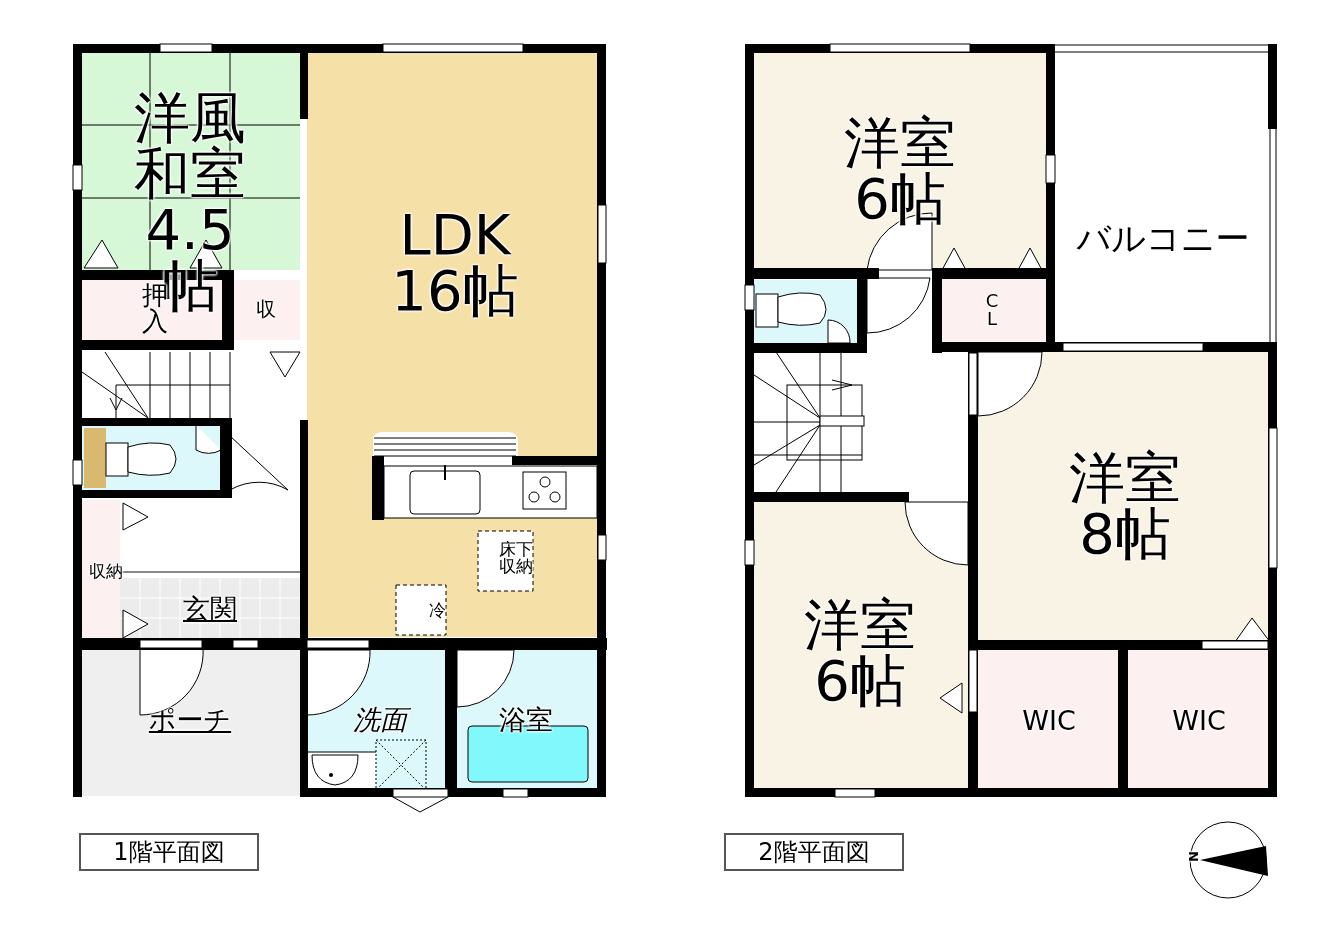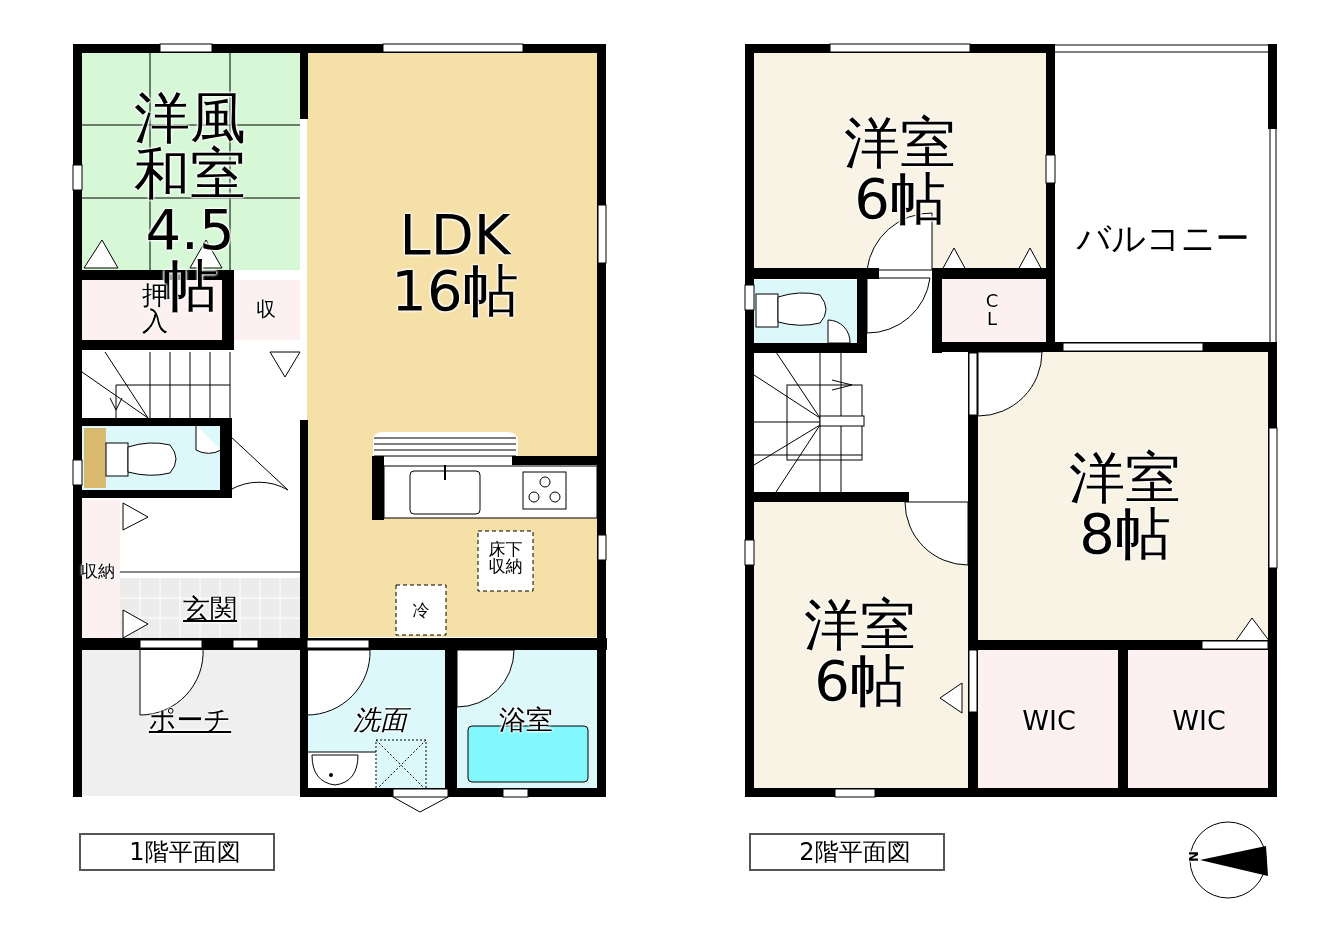--- a/index.html
+++ b/index.html
@@ -3,22 +3,22 @@
 <meta charset="utf-8">
 <style>
   html, body { margin:0; padding:0; background:#ffffff; }
   body { width:1341px; height:945px; position:relative; overflow:hidden; font-family:"DejaVu Sans", sans-serif; }
   svg.plan { position:absolute; left:0; top:0; width:1341px; height:945px; }
   .lbl { position:absolute; color:#000; text-align:center; line-height:1.0; white-space:pre-line;
          text-shadow: 0 0 3px #fff, 0 0 3px #fff, 0 0 3px #fff, 0 0 2px #fff; }
   .big { font-size:56px; }
   .mid { font-size:27px; }
   .sm  { font-size:20px; }
-  .xs  { font-size:17px; }
-  .caption { position:absolute; border:2px solid #555; background:#fff; font-size:24px; text-align:center; line-height:34px; height:34px;padding-left:16px; }
+  .xs  { font-size:17px;text-align:right; }
+  .caption { position:absolute; border:2px solid #555; background:#fff; font-size:24px; text-align:center; line-height:34px; height:34px; }
 </style>
 </head>
 <body>
 
 <svg class="plan" viewBox="0 0 1341 945">
 
   <g>
     <rect x="82" y="52" width="218" height="218" fill="#d6f8d6"></rect>
     <rect x="82" y="280" width="140" height="60" fill="#fdf0f0"></rect>
     <rect x="234" y="280" width="66" height="60" fill="#fdf0f0"></rect>
@@ -261,14 +261,14 @@
 6帖</div>
 <div class="lbl" style="left:1058px;top:182px;width:210px;font-size:34px;margin-top:39px;">バルコニー</div>
 <div class="lbl sm" style="left:962px;top:292px;width:60px;font-size:18px;">C
 L</div>
 <div class="lbl big" style="left:1045px;top:450px;width:160px;">洋室
 8帖</div>
 <div class="lbl big" style="left:780px;top:597px;width:160px;">洋室
 6帖</div>
 <div class="lbl mid" style="left:990px;top:707px;width:118px;">WIC</div>
 <div class="lbl mid" style="left:1140px;top:707px;width:118px;">WIC</div>
-<div class="caption" style="left:749px;top:833px;width:176px;">2階平面図</div>
+<div class="caption" style="left:724px;top:833px;width:176px;">2階平面図</div>
 <div class="lbl" style="left:1186px;top:850px;width:14px;font-size:13px;font-weight:bold;transform:rotate(90deg);">N</div>
 
 </body></html>

